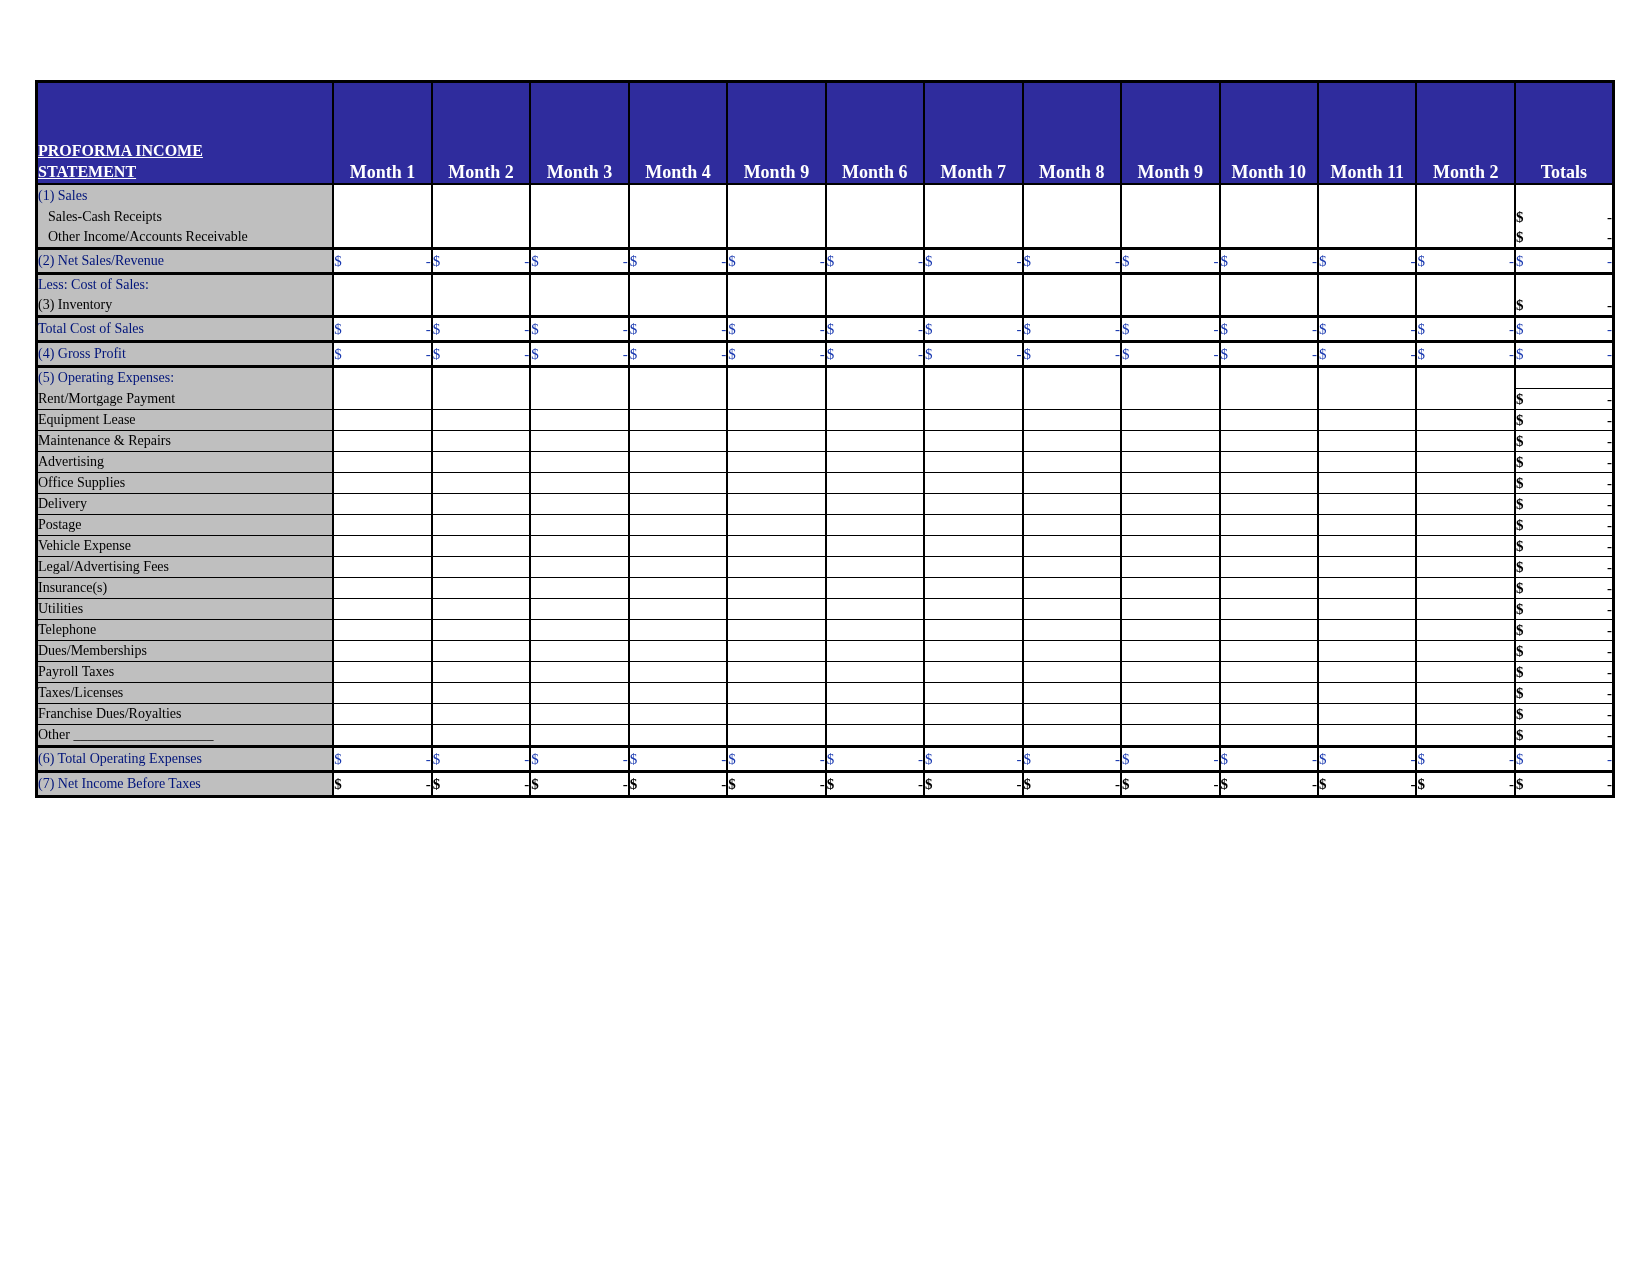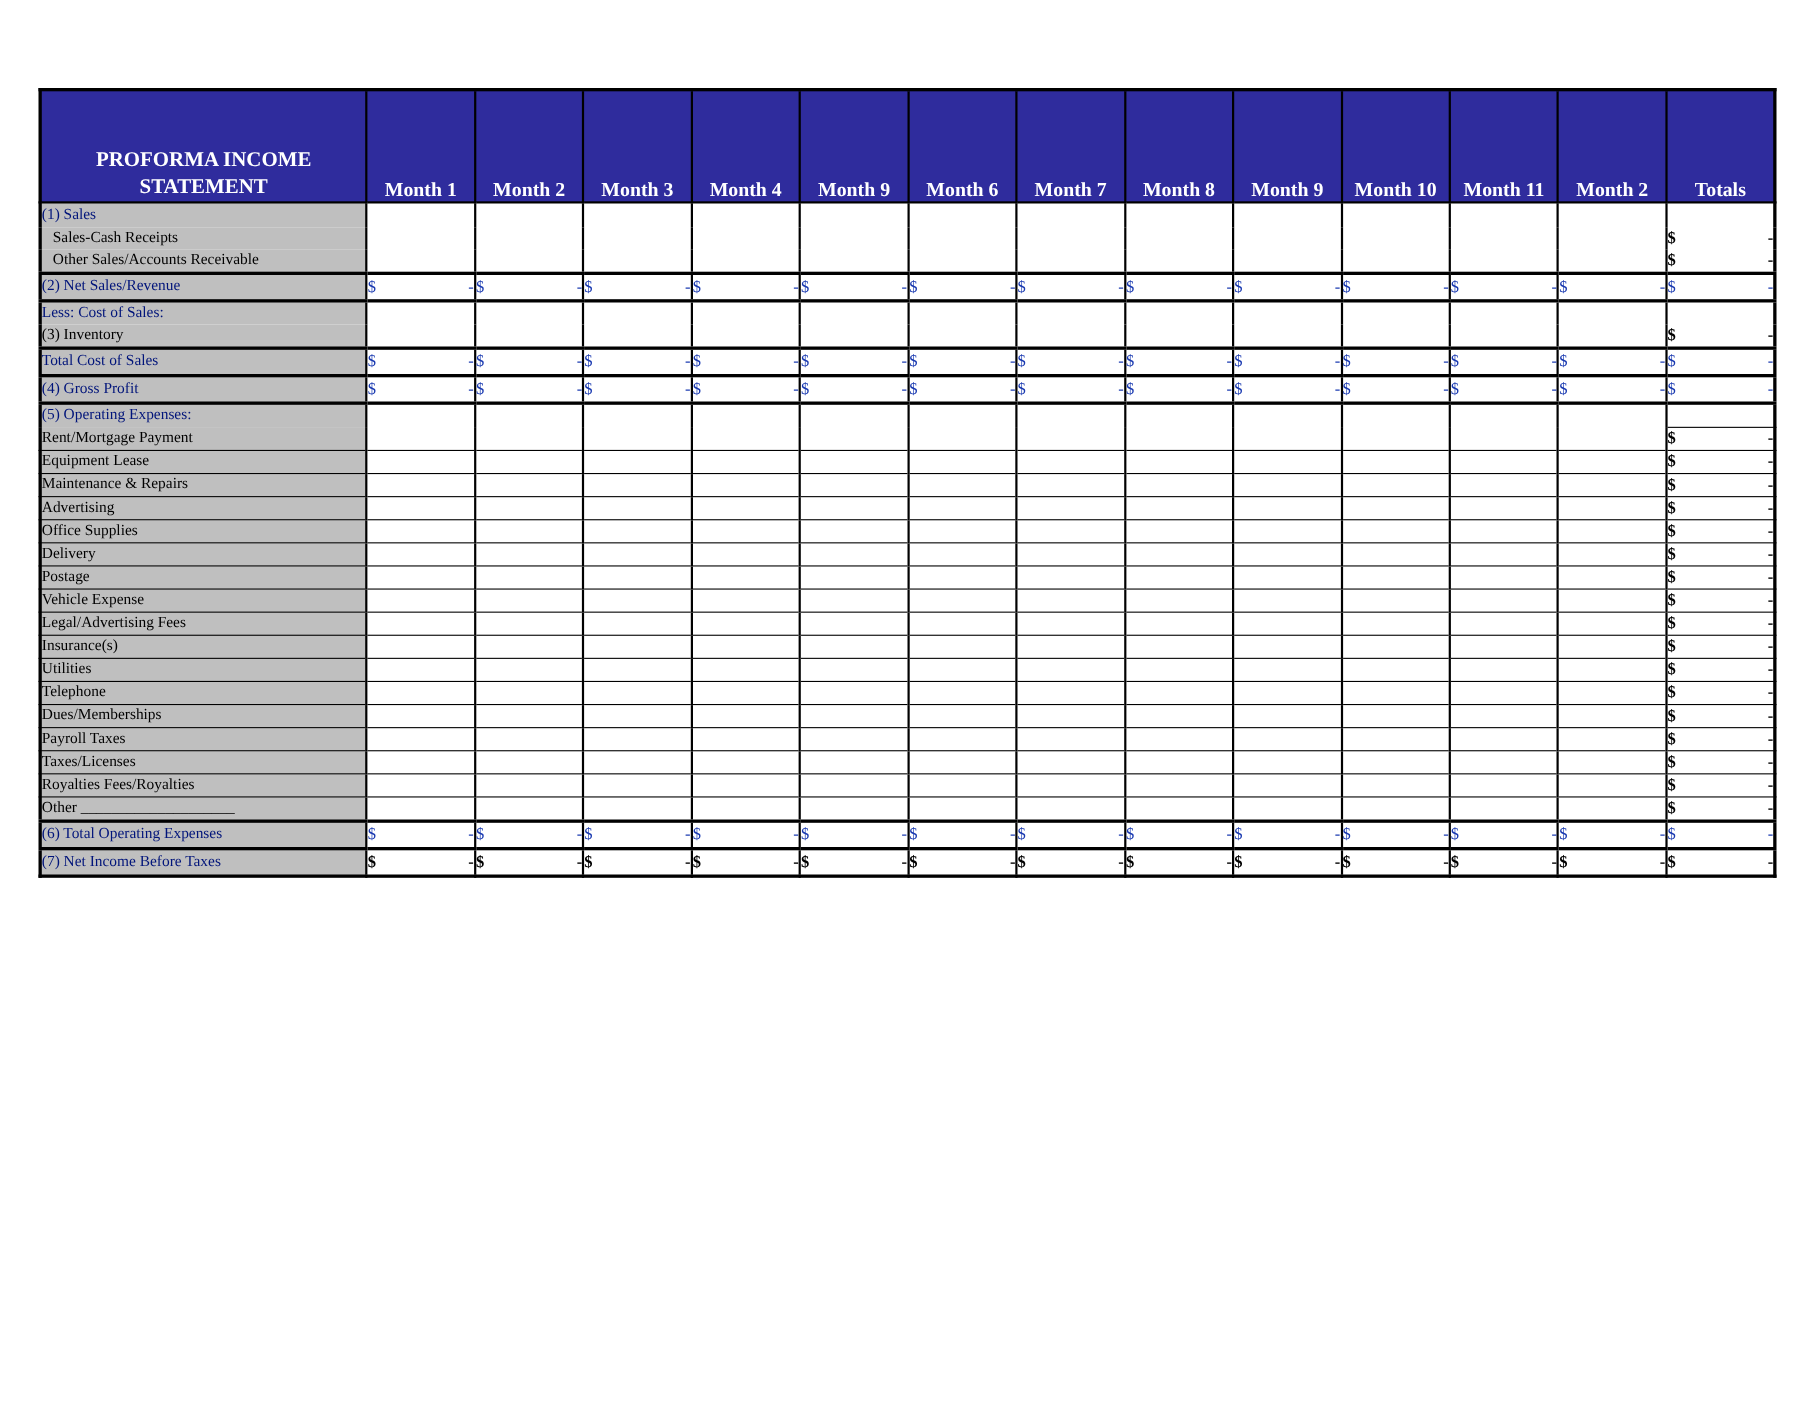--- a/index.html
+++ b/index.html
@@ -25,23 +25,24 @@
     background: #2f2c9d;
     color: #fff;
     font-weight: bold;
     font-size: 18px;
     height: 100px;
     vertical-align: bottom;
     border: 2px solid #000;
     padding-bottom: 8px;
   }
   .hdr.title {
-    text-align: center;
-    font-size: 19px;
+    text-align: left;
+    font-size: 16px;
     line-height: 1.3;
+    text-decoration: underline;
   }
   .col-label { width: 220px; }
   .col-month { width: 73px; }
   .col-total { width: 73px; }
   .rowlabel {
     background: #bfbfbf;
     font-weight: normal;
     font-size: 14px;
     padding: 2px 4px 2px 6px;
     border-right: 2px solid #000;
@@ -149,21 +150,21 @@
         <td class="datacell "></td>
         <td class="datacell "></td>
         <td class="datacell total">
           <div class="money blackText">
             <span class="sym">$</span>
             <span class="dash">-</span>
           </div>
         </td>
       </tr>
       <tr class="smallrow sep-bottom">
-        <td class="rowlabel indent">Other Sales/Accounts Receivable</td>
+        <td class="rowlabel indent">Other Income/Accounts Receivable</td>
         <td class="datacell "></td>
         <td class="datacell "></td>
         <td class="datacell "></td>
         <td class="datacell "></td>
         <td class="datacell "></td>
         <td class="datacell "></td>
         <td class="datacell "></td>
         <td class="datacell "></td>
         <td class="datacell "></td>
         <td class="datacell "></td>
@@ -781,21 +782,21 @@
         <td class="datacell "></td>
         <td class="datacell "></td>
         <td class="datacell total">
           <div class="money blackText">
             <span class="sym">$</span>
             <span class="dash">-</span>
           </div>
         </td>
       </tr>
       <tr class="opx smallrow">
-        <td class="rowlabel">Royalties Fees/Royalties</td>
+        <td class="rowlabel">Franchise Dues/Royalties</td>
         <td class="datacell "></td>
         <td class="datacell "></td>
         <td class="datacell "></td>
         <td class="datacell "></td>
         <td class="datacell "></td>
         <td class="datacell "></td>
         <td class="datacell "></td>
         <td class="datacell "></td>
         <td class="datacell "></td>
         <td class="datacell "></td>

